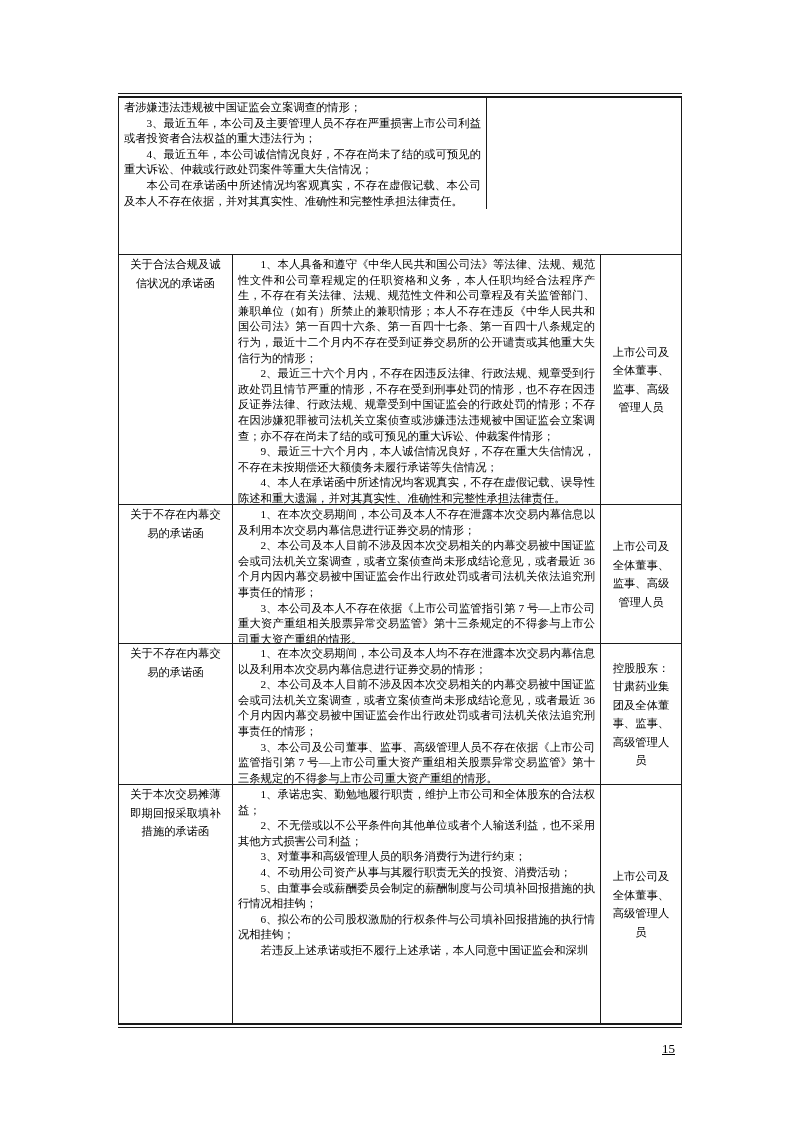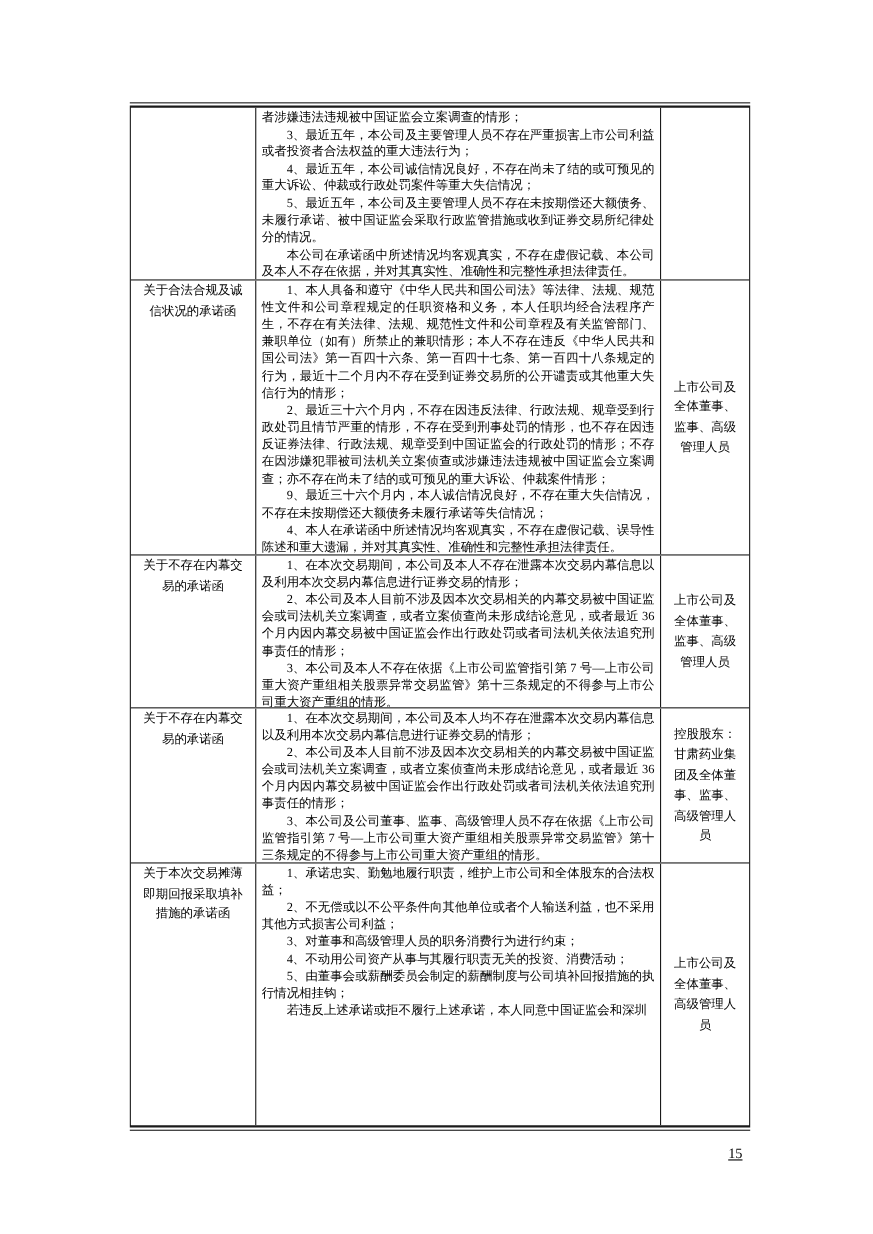--- a/index.html
+++ b/index.html
@@ -48,29 +48,28 @@
     position:absolute; top:1042px; right:119px;
     font-size:13px; line-height:14px;text-decoration:underline;
   }
 </style>
 </head>
 <body>
 
 <div class="page">
   <div class="thin-rule top"></div>
   <div class="doc-table">
-      <div class="trow" style="height: 157px;">
+      <div class="trow" style="height: 157px; flex-direction: column;">
         <div class="cell cell-label">
           <div></div>
         </div>
         <div class="cell cell-body">
           <p class="para noindent">者涉嫌违法违规被中国证监会立案调查的情形；</p>
           <p class="para">3、最近五年，本公司及主要管理人员不存在严重损害上市公司利益或者投资者合法权益的重大违法行为；</p>
           <p class="para">4、最近五年，本公司诚信情况良好，不存在尚未了结的或可预见的重大诉讼、仲裁或行政处罚案件等重大失信情况；</p>
-          <p class="para">5、最近五年，本公司及主要管理人员不存在未按期偿还大额债务、未履行承诺、被中国证监会采取行政监管措施或收到证券交易所纪律处分的情况。</p>
           <p class="para">本公司在承诺函中所述情况均客观真实，不存在虚假记载、本公司及本人不存在依据，并对其真实性、准确性和完整性承担法律责任。</p>
         </div>
         <div class="cell cell-party">
           <div></div>
         </div>
       </div>
       <div class="trow" style="height: 250px;">
         <div class="cell cell-label">
           <div>关于合法合规及诚信状况的承诺函</div>
         </div>
@@ -113,20 +112,21 @@
       <div class="trow" style="height: 238px;">
         <div class="cell cell-label">
           <div>关于本次交易摊薄即期回报采取填补措施的承诺函</div>
         </div>
         <div class="cell cell-body">
           <p class="para">1、承诺忠实、勤勉地履行职责，维护上市公司和全体股东的合法权益；</p>
           <p class="para">2、不无偿或以不公平条件向其他单位或者个人输送利益，也不采用其他方式损害公司利益；</p>
           <p class="para">3、对董事和高级管理人员的职务消费行为进行约束；</p>
           <p class="para">4、不动用公司资产从事与其履行职责无关的投资、消费活动；</p>
           <p class="para">5、由董事会或薪酬委员会制定的薪酬制度与公司填补回报措施的执行情况相挂钩；</p>
+          <p class="para">6、拟公布的公司股权激励的行权条件与公司填补回报措施的执行情况相挂钩；</p>
           <p class="para">若违反上述承诺或拒不履行上述承诺，本人同意中国证监会和深圳</p>
         </div>
         <div class="cell cell-party">
           <div>上市公司及全体董事、高级管理人员</div>
         </div>
       </div>
     </div>
   <div class="thin-rule bottom"></div>
   <div class="page-number">15</div>
 </div>

